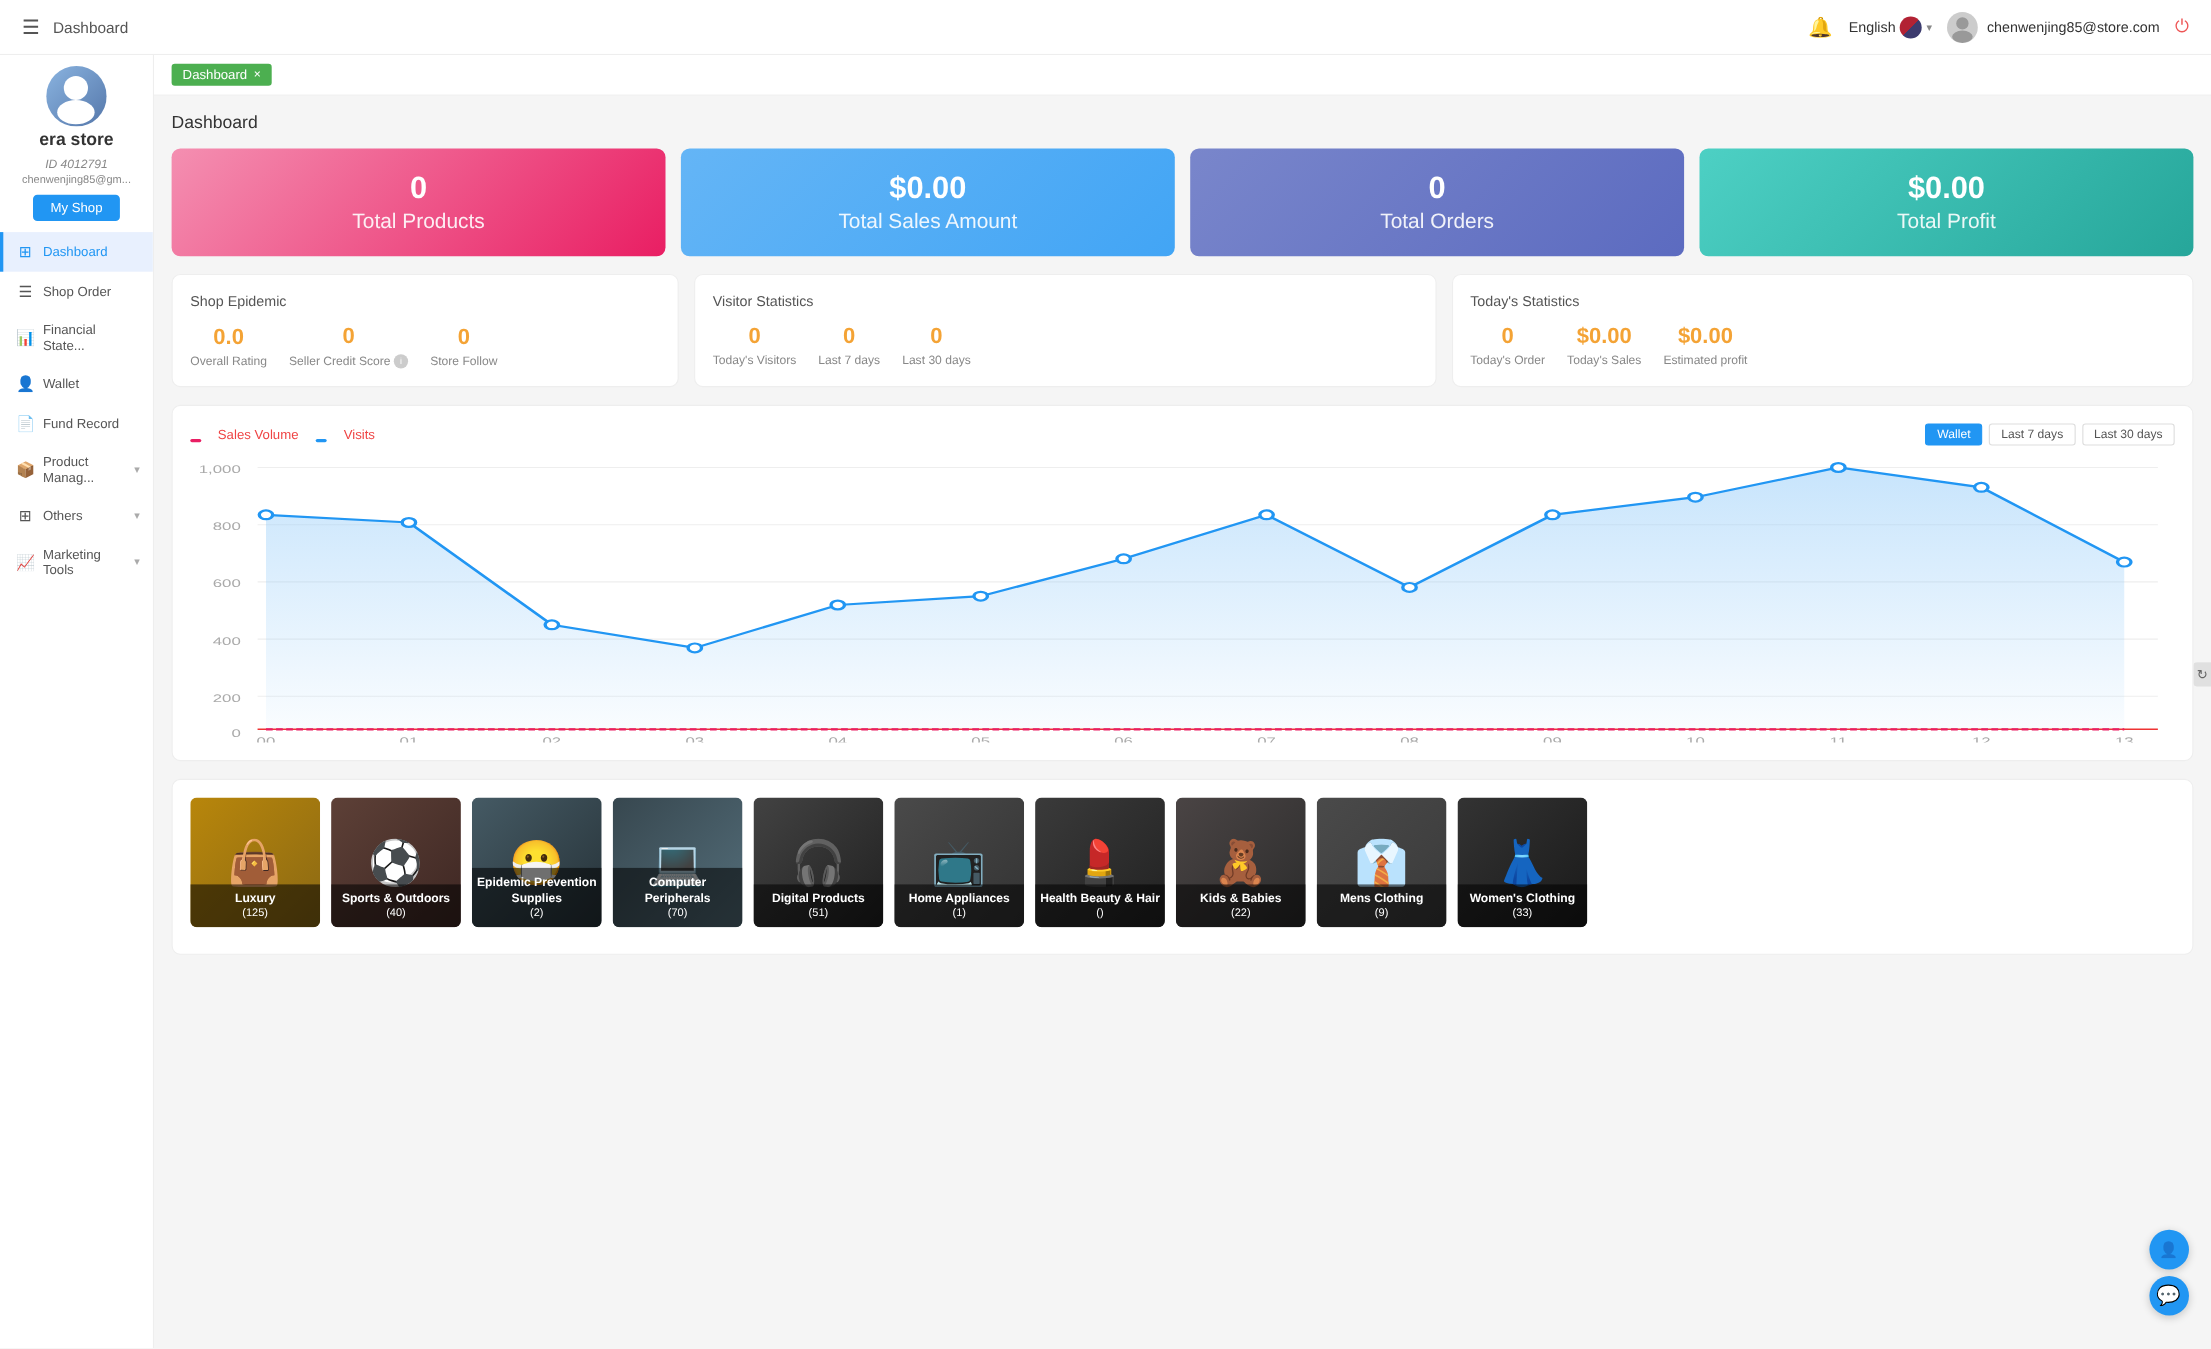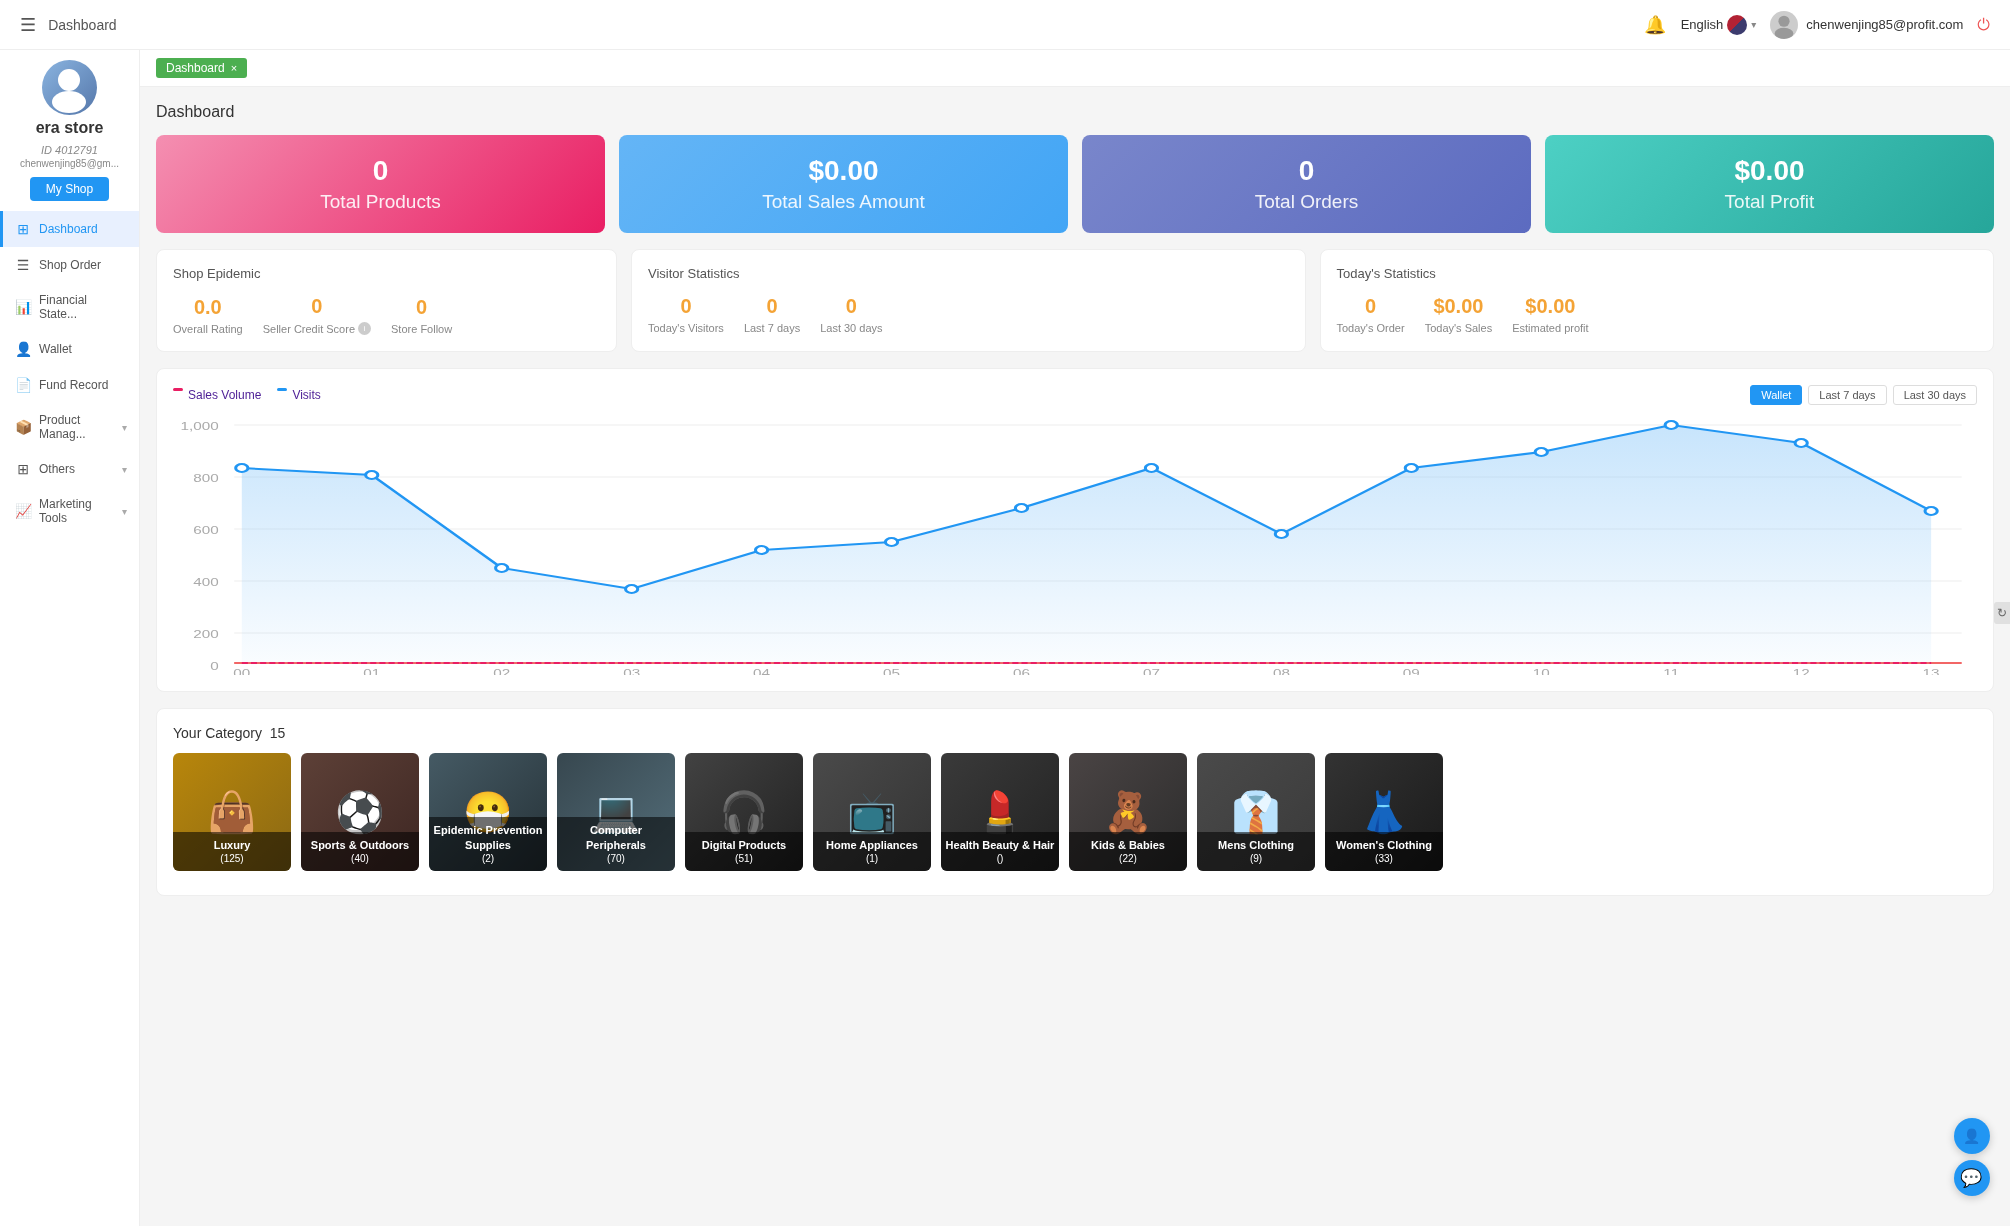--- a/index.html
+++ b/index.html
@@ -98,21 +98,21 @@
     .overview-stats { display: flex; gap: 20px; align-items: flex-end; }
     .overview-stat { text-align: center; }
     .overview-stat-value { font-size: 20px; font-weight: bold; color: #f4a335; }
     .overview-stat-label { font-size: 11px; color: #888; margin-top: 4px; display: flex; align-items: center; gap: 3px; }
     .info-icon { width: 13px; height: 13px; border-radius: 50%; background: #ccc; color: #fff; font-size: 8px; display: inline-flex; align-items: center; justify-content: center; cursor: pointer; }
 
     
     .chart-panel { background: #fff; border-radius: 8px; padding: 16px; margin-bottom: 16px; border: 1px solid #eee; }
     .chart-header { display: flex; align-items: center; justify-content: space-between; margin-bottom: 10px; }
     .chart-legend { display: flex; gap: 16px; align-items: center; }
-    .legend-item { display: flex; align-items: flex-start; gap: 5px; font-size: 12px; color: #4c1d95; }
+    .legend-item { display: flex; align-items: flex-end; gap: 15px; font-size: 12px; color: #ef4444; }
     .legend-dot { width: 10px; height: 3px; border-radius: 2px; }
     .legend-dot.sales { background: #e91e63; }
     .legend-dot.visits { background: #2196f3; }
     .chart-buttons { display: flex; gap: 6px; }
     .chart-btn {
       padding: 3px 10px; font-size: 11px; border: 1px solid #ddd;
       border-radius: 3px; background: #fff; cursor: pointer; color: #555;
     }
     .chart-btn.active { background: #2196f3; color: #fff; border-color: #2196f3; }
     .chart-area { position: relative; height: 260px; }
@@ -187,21 +187,21 @@
       <span class="flag-circle"></span>
       <span class="chevron-down">▾</span>
     </div>
     <div class="user-info">
       <div class="user-avatar-small">
         <svg viewBox="0 0 30 30" fill="#999">
             <circle cx="15" cy="11" r="6"></circle>
             <ellipse cx="15" cy="24" rx="10" ry="6"></ellipse>
           </svg>
       </div>
-      <span>chenwenjing85@profit.com</span>
+      <span>chenwenjing85@store.com</span>
     </div>
     <span class="power-icon">⏻</span>
   </div>
 </div>
 
 <div class="main-layout">
 
   <div class="sidebar">
     <div class="sidebar-avatar">
       <div class="sidebar-avatar-placeholder">
@@ -418,23 +418,20 @@
             <circle cx="980" cy="10" r="4" fill="#fff" stroke="#2196f3" stroke-width="2"></circle>
             <circle cx="1065" cy="28" r="4" fill="#fff" stroke="#2196f3" stroke-width="2"></circle>
             <circle cx="1150" cy="96" r="4" fill="#fff" stroke="#2196f3" stroke-width="2"></circle>
 
             <polyline points="45,248 1150,248" fill="none" stroke="#e91e63" stroke-width="2" stroke-dasharray="4,2"></polyline>
           </svg>
         </div>
       </div>
 
       <div class="category-section">
-        <div class="category-title">
-          <span>Your Category</span> &nbsp;<span>15</span>
-        </div>
         <div class="category-scroll-container">
           <div class="category-grid">
 
             <div class="category-card">
               <div class="category-card-bg cat-luxury">
                 <span style="font-size:40px;">👜</span>
               </div>
               <div class="category-card-overlay">
                 <div class="cat-name">Luxury</div>
                 <div class="cat-count">(125)</div>

